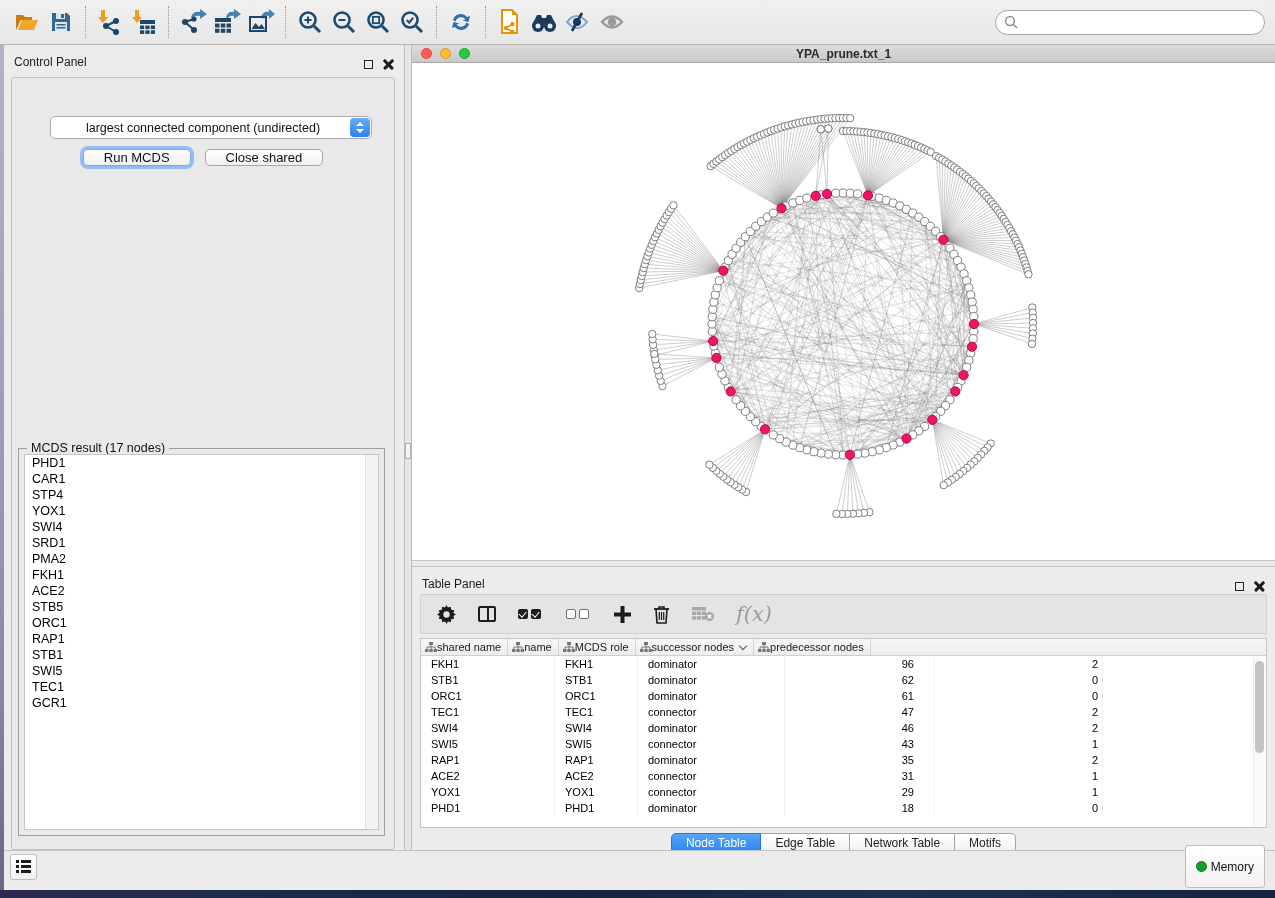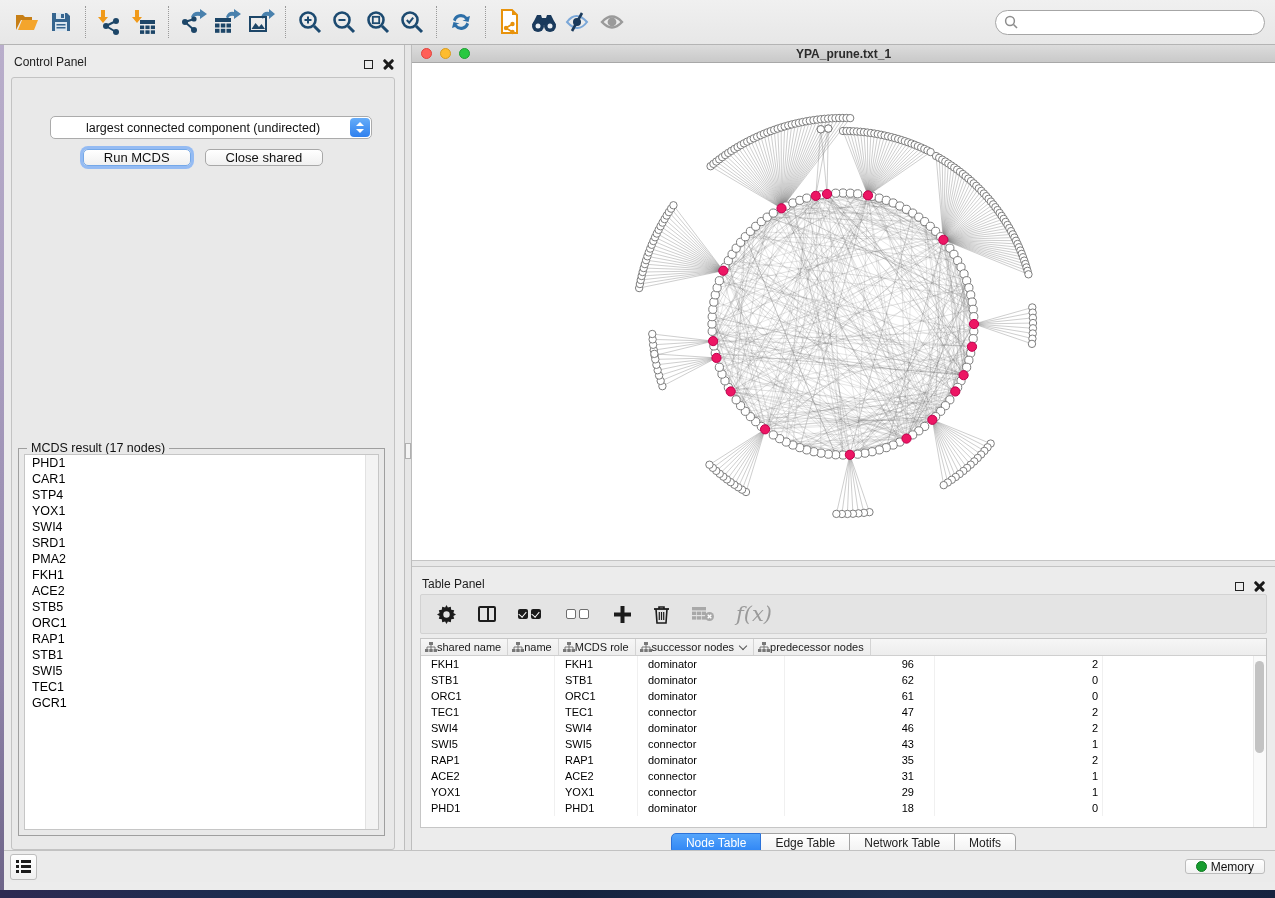--- a/index.html
+++ b/index.html
@@ -101,21 +101,21 @@
   .td.c4 { text-align:right; padding-right:4px; }
   .tbl .scroll-thumb { position:absolute; right:2px; top:22px; width:9px; height:92px; background:#c3c3c3; border-radius:5px; }
   .tbl .scroll-track { position:absolute; right:0; top:17px; bottom:0; width:13px; background:#fafafa; border-left:1px solid #ececec; }
 
   .tp-tabs { height:30px; display:flex; justify-content:center; align-items:center; }
   .tp-tabs .seg { height:21px; padding:0 14px; font-size:12px; }
   .statusbar { position:absolute; left:0; right:0; bottom:8px; height:32px; background:#ebebeb; border-top:1px solid #c2c2c2;
     display:flex; align-items:center; padding:0 10px; }
   .sq-btn { width:27px; height:26px; background:linear-gradient(#fff,#f0f0f0); border:1px solid #bdbdbd; border-radius:3px;
     display:flex; align-items:center; justify-content:center; cursor:pointer; }
-  .mem-btn { margin-left:auto; height:15px; background:linear-gradient(#fff,#f1f1f1); border:1px solid #bdbdbd; border-radius:3px;
+  .mem-btn { margin-left:auto; height:43px; background:linear-gradient(#fff,#f1f1f1); border:1px solid #bdbdbd; border-radius:3px;
     display:flex; align-items:center; gap:4px; padding:0 10px; font-size:12px; color:#111; cursor:pointer; }
   .mem-dot { width:11px; height:11px; border-radius:50%; background:#169c2e; border:1px solid #0d7a20; }
 
   
   .cols-icon { width:18px; height:16px; border:2px solid #1c1c1c; border-radius:2px; position:relative; }
   .cols-icon::after { content:""; position:absolute; left:50%; top:0; bottom:0; width:2px; background:#1c1c1c; }
   .chk { width:10px; height:10px; background:#1c1c1c; border-radius:2px; position:relative; margin-right:3px; display:inline-block;}
   .chk::after { content:""; position:absolute; left:2px; top:1px; width:4px; height:6px; border:solid #fff; border-width:0 1.6px 1.6px 0; transform:rotate(40deg); }
   .unchk { width:10px; height:10px; border:1.6px solid #6e6e6e; border-radius:2px; margin-right:3px; display:inline-block; background:#fff;}
 </style>

